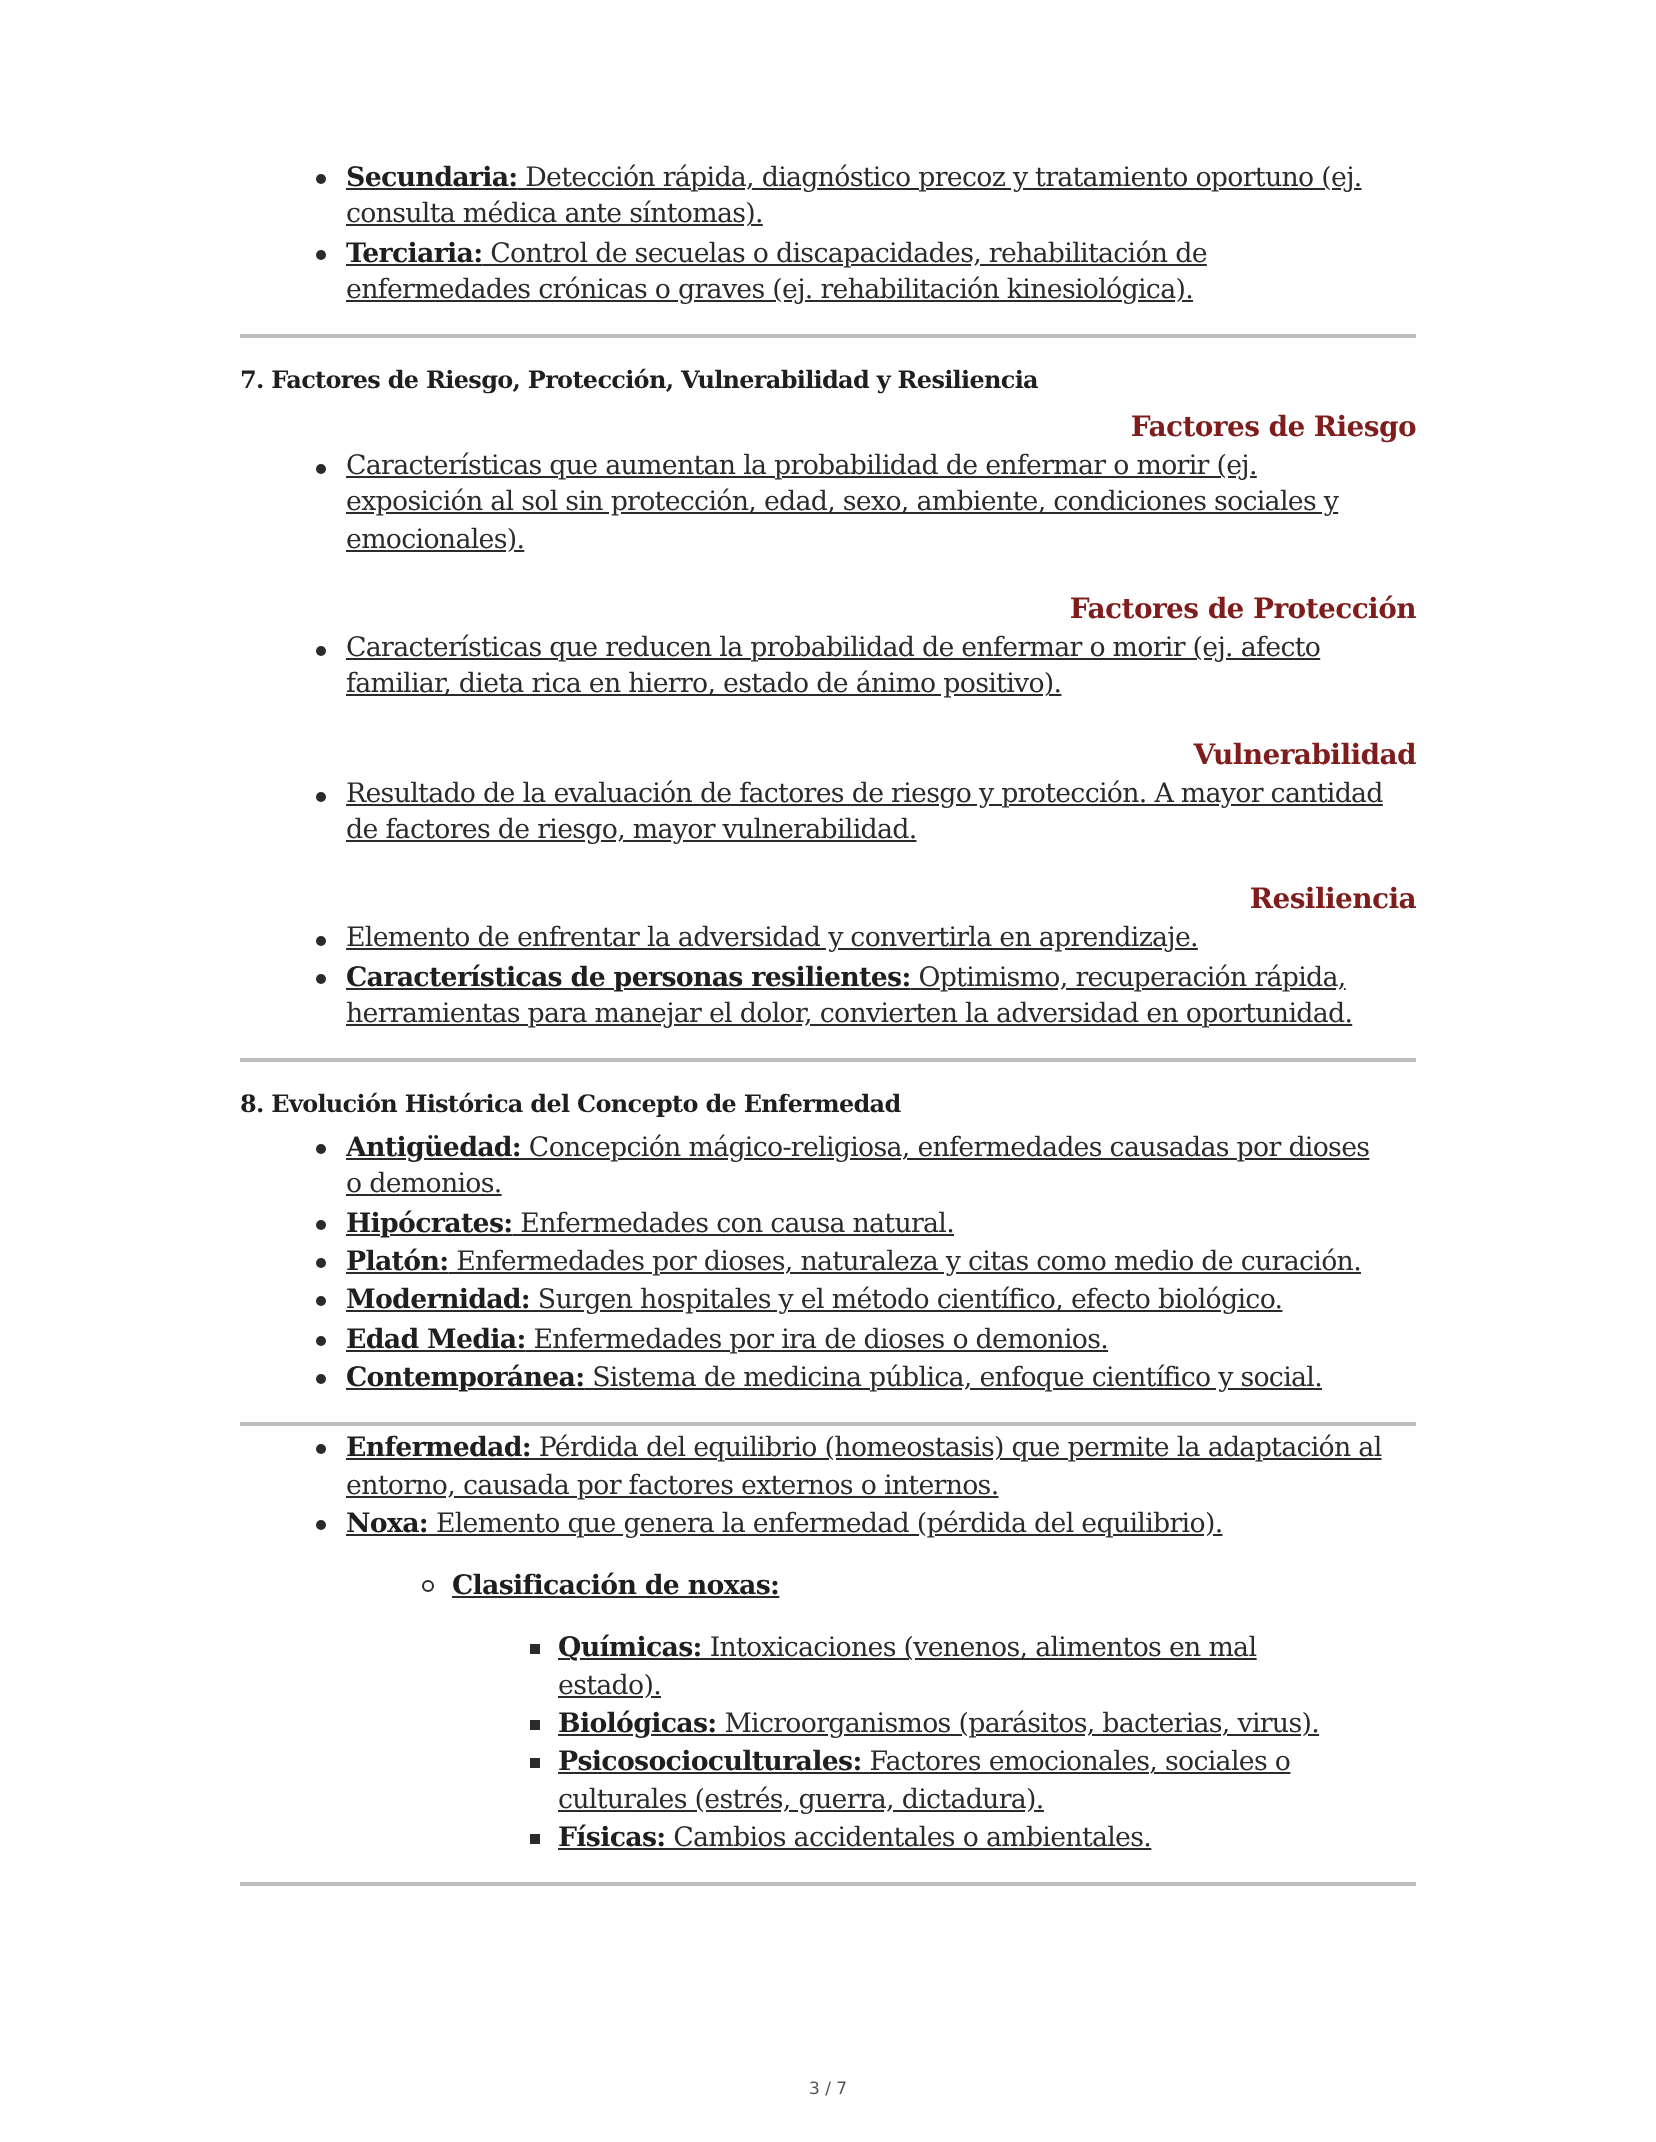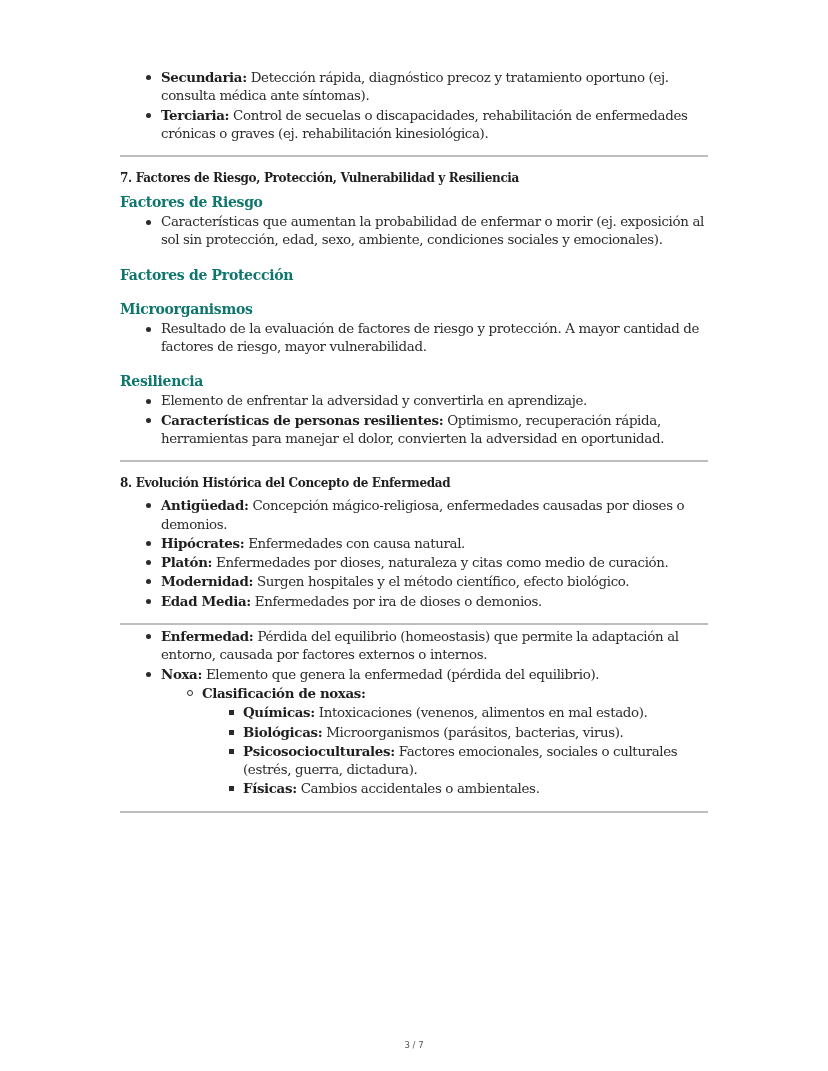--- a/index.html
+++ b/index.html
@@ -2,21 +2,21 @@
 <html><head>
 <meta charset="utf-8">
 <style>
   html, body { margin: 0; padding: 0; background: #ffffff; }
   body {
     width: 828px; height: 1071px; position: relative; overflow: hidden;
     font-family: "DejaVu Serif", "Liberation Serif", serif;
     color: #2b2b2b;
   }
   .page { position: absolute; left: 120px; top: 68px; width: 588px; }
-  ul { margin: 0; padding: 0; list-style: none; }
+  ul { margin: 12px; padding: 0; list-style: none; text-decoration: underline; }
   li { position: relative; font-size: 13.4px; line-height: 18.3px; letter-spacing: -0.35px; }
   .l1 > li { padding-left: 41px; }
   .l1 > li::before {
     content: ""; position: absolute; left: 26px; top: 7px;
     width: 5px; height: 5px; border-radius: 50%; background: #2b2b2b;
   }
   .l2 > li { padding-left: 41px; }
   .l2 > li::before {
     content: ""; position: absolute; left: 26px; top: 6px;
     width: 4px; height: 4px; border-radius: 50%; border: 1px solid #2b2b2b; background: transparent;
@@ -27,21 +27,21 @@
     width: 5px; height: 5px; background: #2b2b2b;
   }
   b { font-weight: bold; color: #1f1f1f; }
   hr.rule { border: 0; height: 2px; background: #bdbdbd; margin: 0; }
   h2 {
     font-size: 12px; font-weight: bold; margin: 0; letter-spacing: -0.35px;
     color: #1f1f1f; line-height: 22px;
   }
   h3 {
     font-size: 14px; font-weight: bold; margin: 0; letter-spacing: -0.3px;
-    color: #0f766e; line-height: 18px;
+    color: #7f1d1d; line-height: 18px; text-align: right;
   }
   .footer {
     position: absolute; left: 0; width: 828px; top: 1040px; text-align: center;
     font-family: "DejaVu Sans", "Liberation Sans", sans-serif; font-size: 8.5px; color: #555;
   }
 </style>
 </head>
 <body>
 
 <div class="page">
@@ -54,41 +54,45 @@
   <hr class="rule" style="margin-top:12px;">
 
   <h2 style="margin-top:10px;">7. Factores de Riesgo, Protección, Vulnerabilidad y Resiliencia</h2>
 
   <h3 style="margin-top:4px;">Factores de Riesgo</h3>
   <ul class="l1" style="margin-top:2px;">
     <li>Características que aumentan la probabilidad de enfermar o morir (ej. exposición al sol sin protección, edad, sexo, ambiente, condiciones sociales y emocionales).</li>
   </ul>
 
   <h3 style="margin-top:16px;">Factores de Protección</h3>
+  <ul class="l1" style="margin-top:2px;">
+    <li>Características que reducen la probabilidad de enfermar o morir (ej. afecto familiar, dieta rica en hierro, estado de ánimo positivo).</li>
+  </ul>
 
-  <h3 style="margin-top:16px;">Microorganismos</h3>
+  <h3 style="margin-top:16px;">Vulnerabilidad</h3>
   <ul class="l1" style="margin-top:2px;">
     <li>Resultado de la evaluación de factores de riesgo y protección. A mayor cantidad de factores de riesgo, mayor vulnerabilidad.</li>
   </ul>
 
   <h3 style="margin-top:16px;">Resiliencia</h3>
   <ul class="l1" style="margin-top:2px;">
     <li>Elemento de enfrentar la adversidad y convertirla en aprendizaje.</li>
     <li><b>Características de personas resilientes:</b><span> Optimismo, recuperación rápida, herramientas para manejar el dolor, convierten la adversidad en oportunidad.</span></li>
   </ul>
 
   <hr class="rule" style="margin-top:12px;">
 
   <h2 style="margin-top:10px;">8. Evolución Histórica del Concepto de Enfermedad</h2>
   <ul class="l1" style="margin-top:2px;">
     <li><b>Antigüedad:</b><span> Concepción mágico-religiosa, enfermedades causadas por dioses o demonios.</span></li>
     <li><b>Hipócrates:</b><span> Enfermedades con causa natural.</span></li>
     <li><b>Platón:</b><span> Enfermedades por dioses, naturaleza y citas como medio de curación.</span></li>
     <li><b>Modernidad:</b><span> Surgen hospitales y el método científico, efecto biológico.</span></li>
     <li><b>Edad Media:</b><span> Enfermedades por ira de dioses o demonios.</span></li>
+    <li><b>Contemporánea:</b><span> Sistema de medicina pública, enfoque científico y social.</span></li>
   </ul>
 
   <hr class="rule" style="margin-top:12px;">
 
   <ul class="l1" style="margin-top:2px;">
     <li><b>Enfermedad:</b><span> Pérdida del equilibrio (homeostasis) que permite la adaptación al entorno, causada por factores externos o internos.</span></li>
     <li><b>Noxa:</b><span> Elemento que genera la enfermedad (pérdida del equilibrio).</span>
       <ul class="l2">
         <li><b>Clasificación de noxas:</b>
           <ul class="l3">

